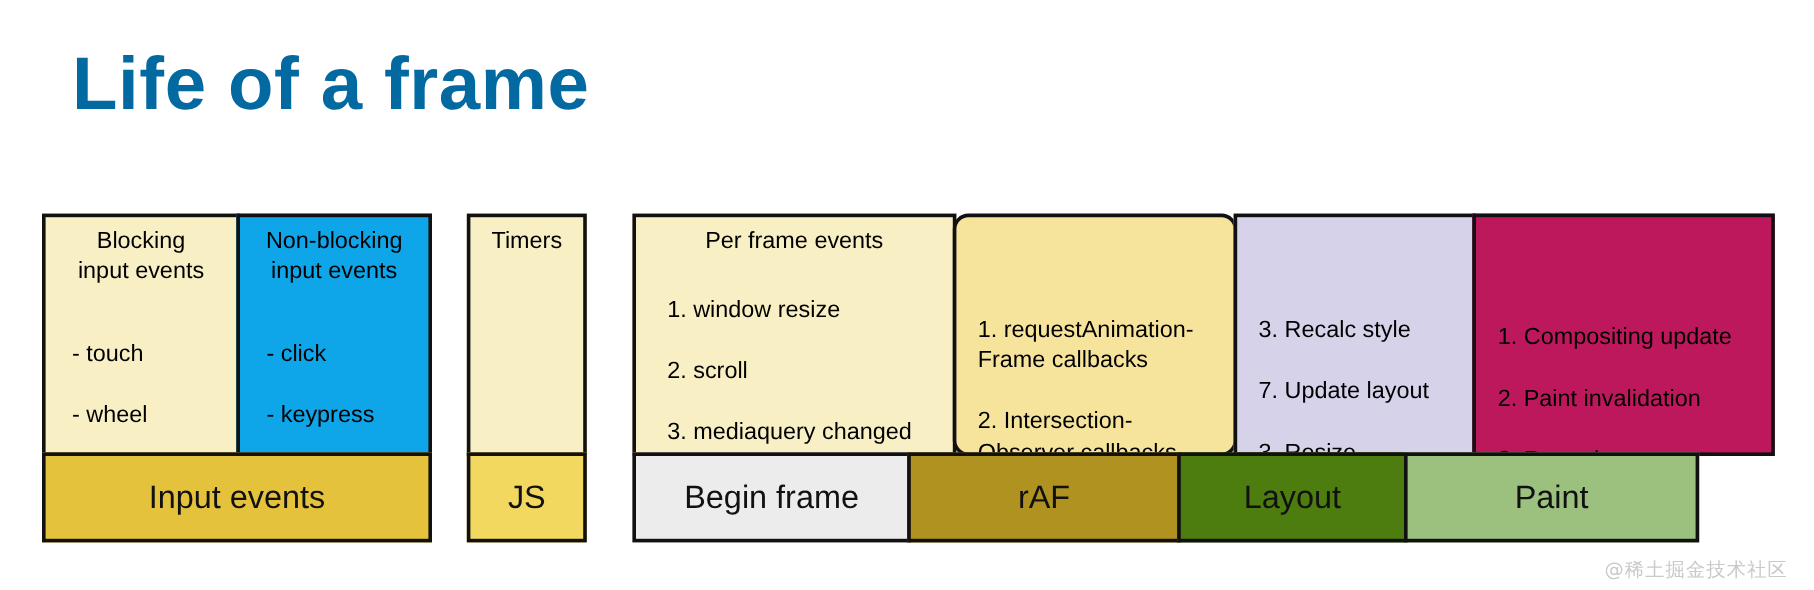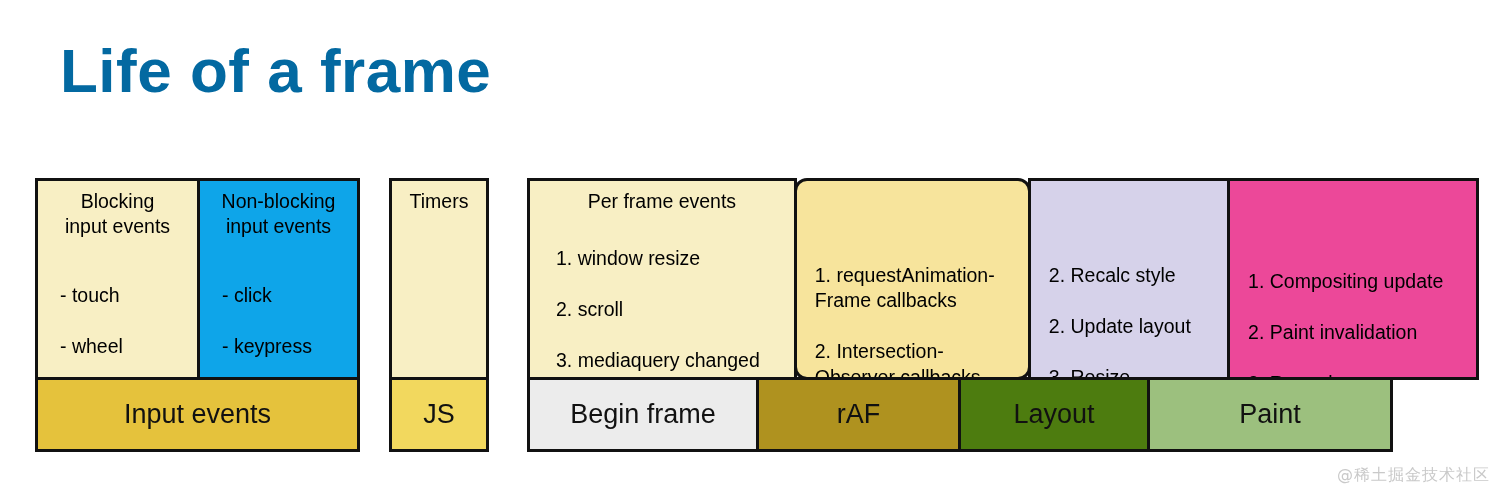--- a/index.html
+++ b/index.html
@@ -199,45 +199,45 @@
 Frame callbacks</div>
             <div class="li">2. Intersection-
 Observer callbacks</div>
           </div>
         </div>
       </div>
 
       <div class="cell" style="width:204px; background:#D6D2EA;">
         <div class="cell-inner">
           <div class="cell-list" style="margin-top:48px; padding-left:6px;">
-            <div class="li">2. Recalc style</div>
-            <div class="li">2. Update layout</div>
+            <div class="li">3. Recalc style</div>
+            <div class="li">7. Update layout</div>
             <div class="li">3. Resize-
 Observer callbacks</div>
           </div>
         </div>
       </div>
 
-      <div class="cell" style="width:254px; background:#ec4899;">
+      <div class="cell" style="width:254px; background:#be185d;">
         <div class="cell-inner">
           <div class="cell-list" style="margin-top:54px; padding-left:6px;">
             <div class="li">1. Compositing update</div>
             <div class="li">2. Paint invalidation</div>
             <div class="li">3. Record</div>
           </div>
         </div>
       </div>
 
     </div>
 
     <div class="group-bottom">
       <div class="cell" style="width:232px; background:#ECECEC;">
         <div class="bar-label">Begin frame</div>
       </div>
-      <div class="cell" style="width:205px; background:#AF921F;">
+      <div class="cell" style="width:228px; background:#AF921F;">
         <div class="bar-label">rAF</div>
       </div>
       <div class="cell" style="width:192px; background:#4d7c0f;">
         <div class="bar-label">Layout</div>
       </div>
       <div class="cell" style="width:246px; background:#9CC07E;">
         <div class="bar-label">Paint</div>
       </div>
     </div>
   </div>

